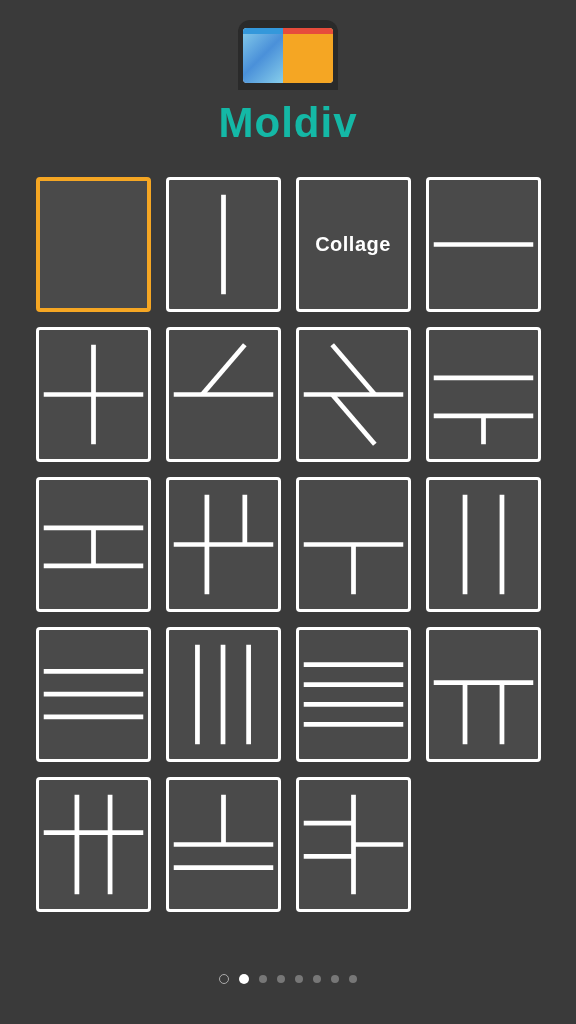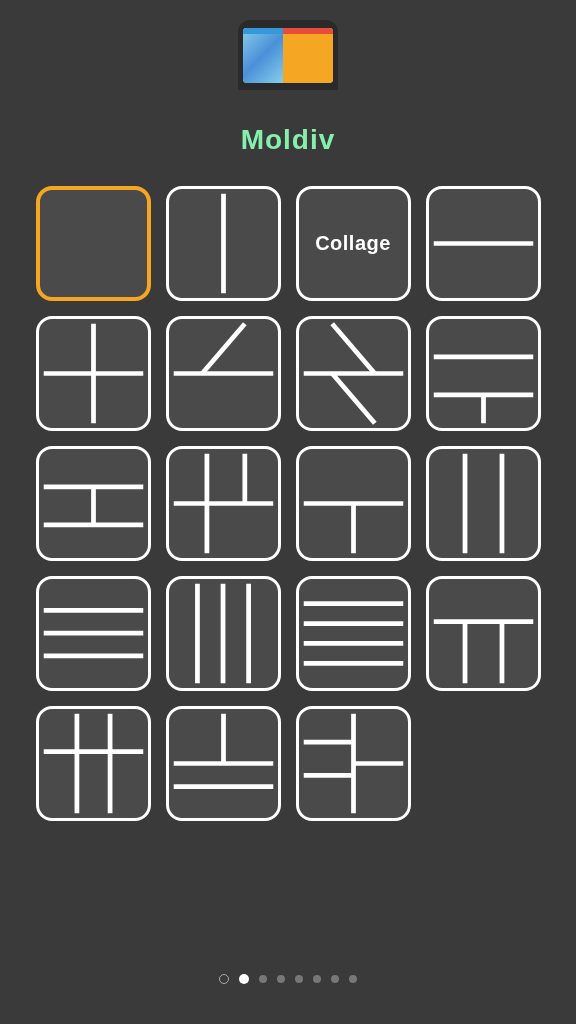--- a/index.html
+++ b/index.html
@@ -69,41 +69,41 @@
     .icon-stripe-blue {
       position: absolute;
       top: 0;
       left: 0;
       right: 0;
       height: 6px;
       background: #3498db;
     }
 
     .app-title {
-      font-size: 28px;
+      font-size: 42px;
       font-weight: 900;
-      color: #86efac;
-      margin-top: 34px;
+      color: #14b8a6;
+      margin-top: 9px;
       letter-spacing: 1px;
     }
 
     .grid-container {
       display: grid;
       grid-template-columns: repeat(4, 115px);
       grid-gap: 15px;
       margin-top: 30px;
       padding: 0 18px;
     }
 
     .grid-item {
       width: 115px;
-      height: 115px;
+      height: 135px;
       background: #4a4a4a;
       border: 3px solid #ffffff;
-      border-radius: 16px;
+      border-radius: 4px;
       cursor: pointer;
       display: flex;
       align-items: center;
       justify-content: center;
       position: relative;
       overflow: hidden;
     }
 
     .grid-item.selected {
       border-color: #f5a623;

